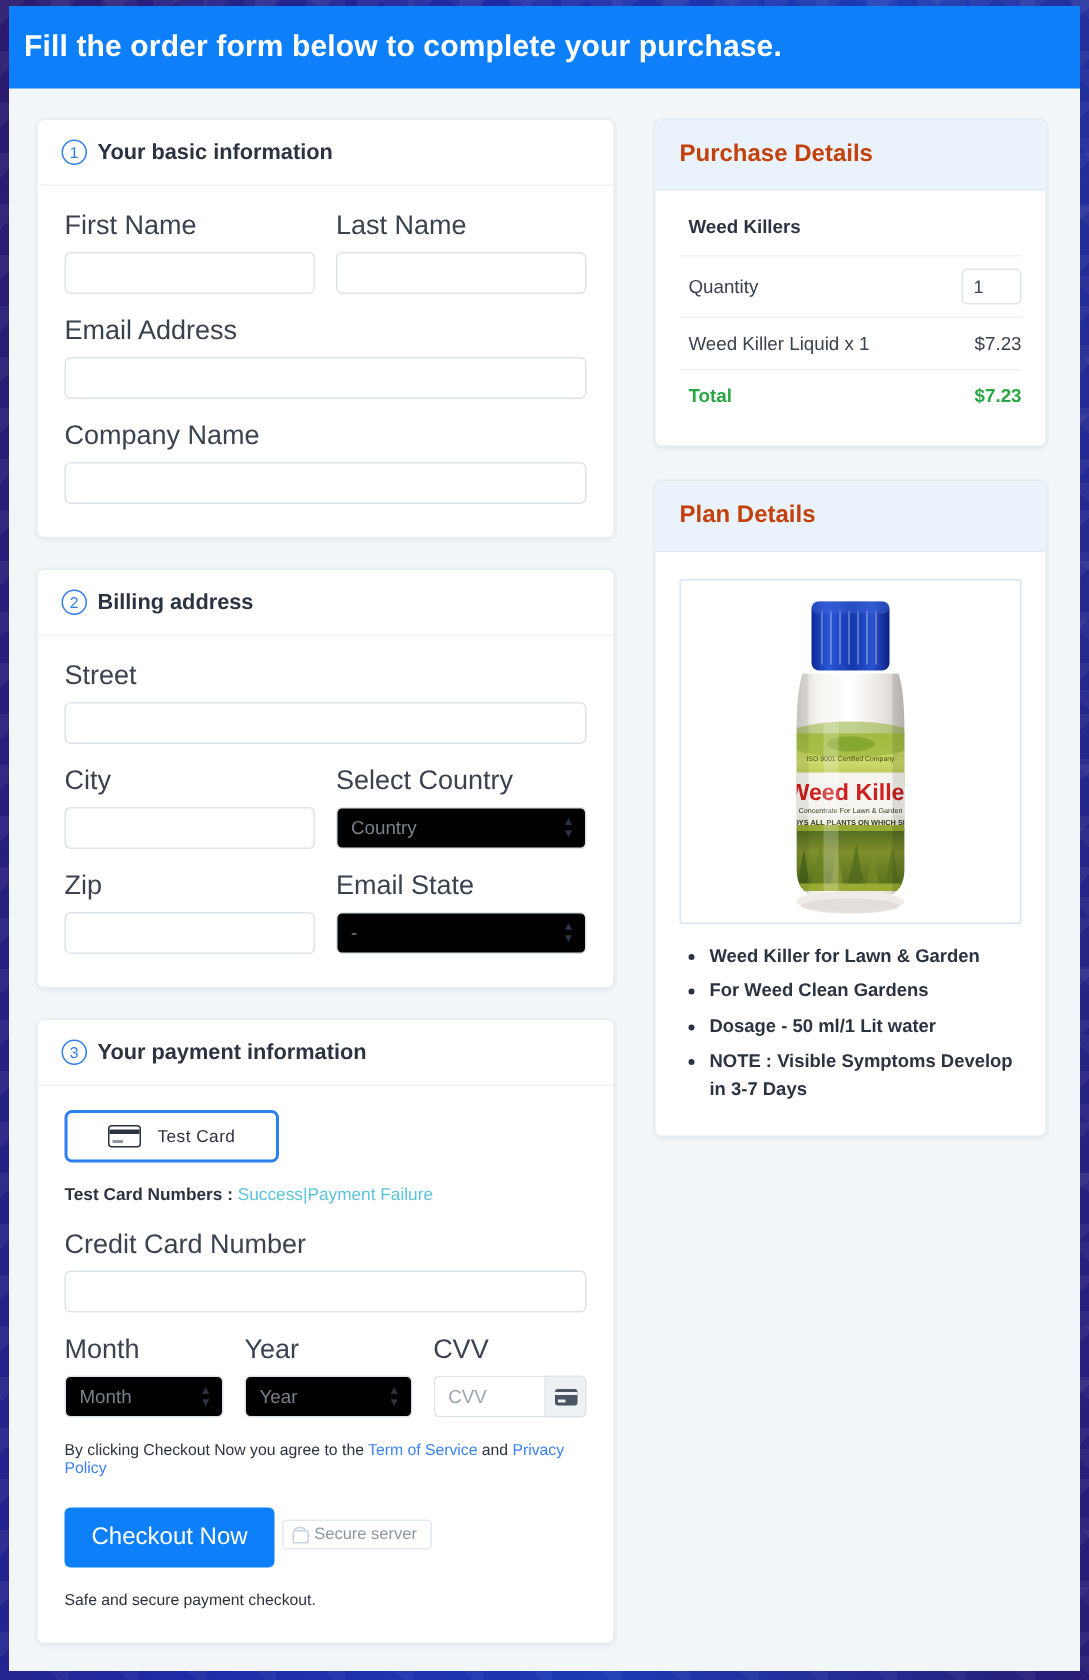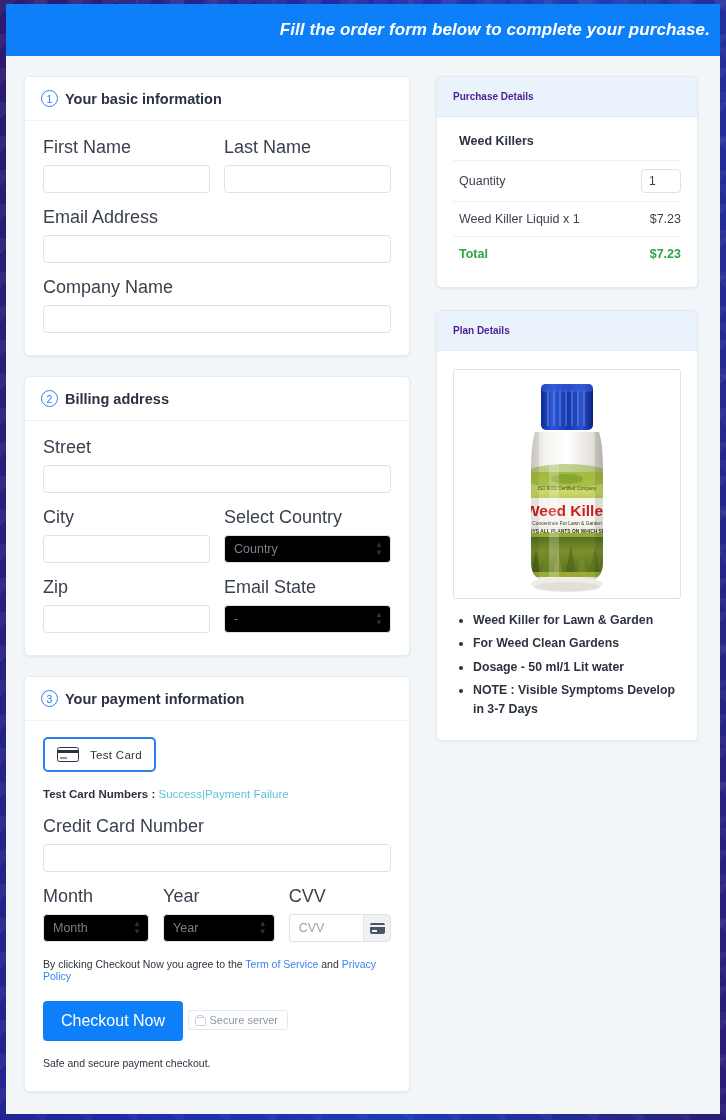--- a/index.html
+++ b/index.html
@@ -33,26 +33,25 @@
     width: 714px;
     height: 1110px;
     background: #f2f6f9;
     overflow: hidden;
   }
 
   
   .banner {
     background: #0d7ff9;
     color: #ffffff;
-    text-align: right;
-    font-size: 17px;
+    text-align: left;
+    font-size: 20px;
     font-weight: bold;
     padding: 16px 10px;
     letter-spacing: .1px;
-    font-style: italic;
   }
 
   
   .layout {
     display: flex;
     gap: 26px;
     padding: 20px 18px 0 18px;
     align-items: flex-start;
   }
   .col-left { width: 386px; flex: none; }
@@ -144,21 +143,21 @@
   }
   .sel-arrow span { display: block; }
 
   
   .testcard-btn {
     display: inline-flex;
     align-items: center;
     gap: 11px;
     border: 2px solid #2b7ff0;
     border-radius: 5px;
-    padding: 8px 12px;
+    padding: 8px 27px;
     background: #fff;
     margin-bottom: 16px;
     cursor: pointer;
   }
   .testcard-label { font-size: 11.5px; color: #2c3340; letter-spacing: .3px; }
 
   .card-glyph {
     width: 22px; height: 15px;
     border-radius: 2.5px;
     background: #fff;
@@ -299,23 +298,23 @@
     background: #ffffff;
     border: 1px solid #e3ebf2;
     border-radius: 5px;
     box-shadow: 0 1px 3px rgba(30,40,60,.07);
     margin-bottom: 22px;
     overflow: hidden;
   }
   .panel-head {
     background: #eaf3fc;
     padding: 14px 16px;
-    font-size: 10px;
+    font-size: 16px;
     font-weight: bold;
-    color: #4c1d95;
+    color: #c2410c;
     border-bottom: 1px solid #e3ebf2;
   }
   .panel-body { padding: 4px 16px 16px 16px; }
 
   .prod-name {
     font-size: 12.5px;
     font-weight: bold;
     color: #2c3340;
     padding: 13px 0 12px 6px;
   }

